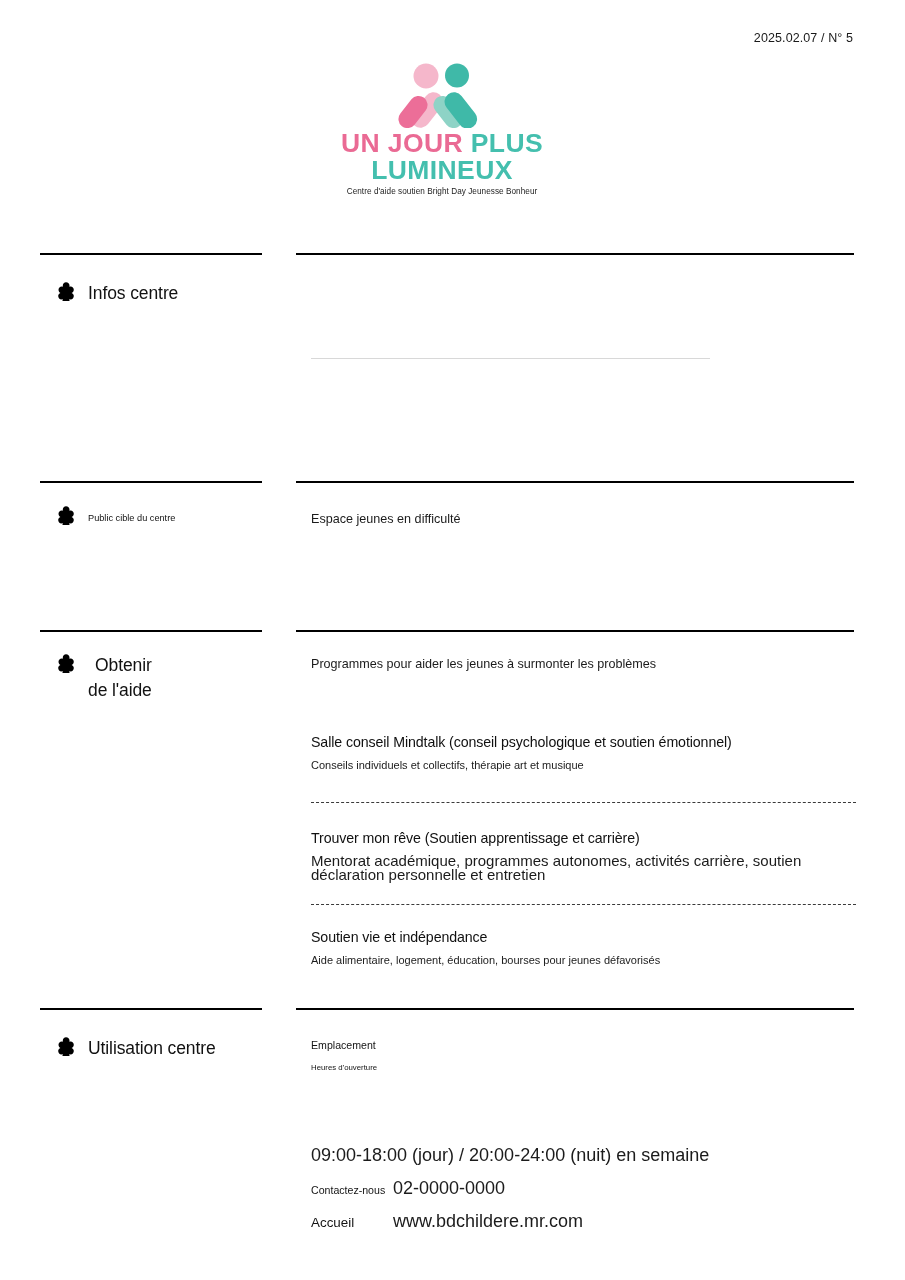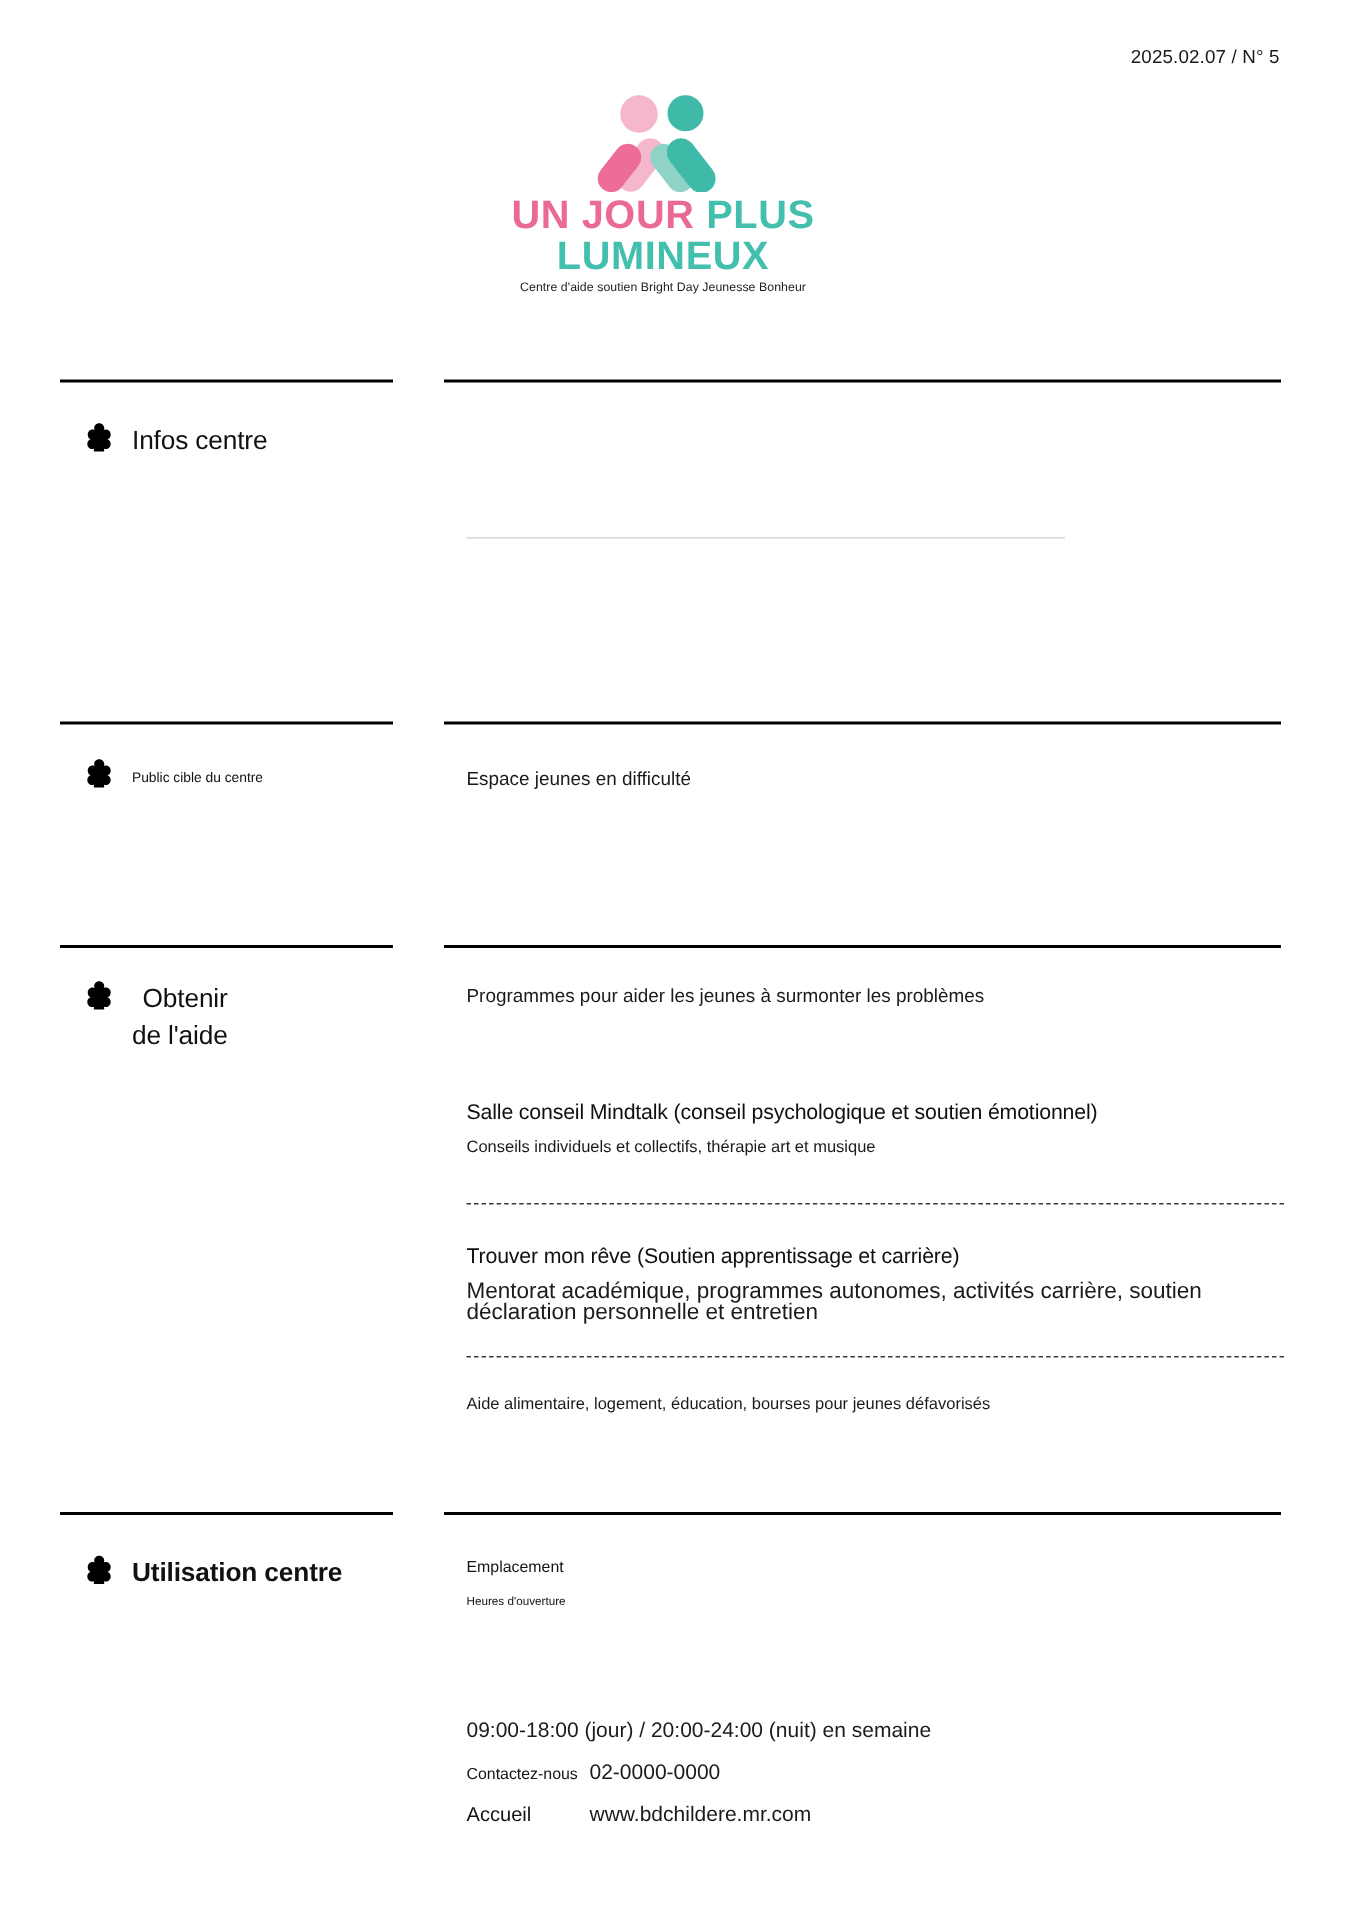--- a/index.html
+++ b/index.html
@@ -163,21 +163,21 @@
     flex: 0 0 82px;
     color: #141414;
   }
   .kv-val {
     color: #1b1b1b;
   }
   .k-md   { font-size: 10.6px; }
   .k-xs   { font-size: 7.8px; }
   .k-lg   { font-size: 13.4px; }
   .v-sm   { font-size: 11.6px; }
-  .v-md   { font-size: 14px; }
+  .v-md   { font-size: 18px; }
 </style>
 </head>
 <body>
 
 <div class="doc-meta">2025.02.07 / N° 5</div>
 
 <div class="logo-block">
   <svg class="logo-mark" viewBox="0 0 110 68">
 
     <circle cx="39" cy="16" r="12.5" fill="#f5b7cb"></circle>
@@ -267,30 +267,31 @@
     <div class="dashed" style="margin-top:28px;"></div>
 
     <div style="margin-top:25px;">
       <div class="svc-title">Trouver mon rêve (Soutien apprentissage et carrière)</div>
       <div class="svc-desc tiny">Mentorat académique, programmes autonomes, activités carrière, soutien déclaration personnelle et entretien</div>
     </div>
 
     <div class="dashed" style="margin-top:22px;"></div>
 
     <div style="margin-top:22px;">
+      <div class="svc-title">Soutien vie et indépendance</div>
       <div class="svc-desc">Aide alimentaire, logement, éducation, bourses pour jeunes défavorisés</div>
     </div>
   </div>
 </div>
 
 <div class="section" style="top:1008px;">
   <div class="rule-left"></div>
   <div class="rule-right"></div>
 
-  <div class="col-left" style="top:28px;font-weight:bold;">
+  <div class="col-left" style="top:28px;">
     <div class="head-row">
       <svg class="clover" viewBox="0 0 20 20">
         <path fill="#000" d="M10 1.2c2.1 0 3.5 1.5 3.5 3.2 0 .5-.1.9-.3 1.3.4-.2.9-.3 1.4-.3 1.8 0 3.2 1.5 3.2 3.4 0 1.5-.9 2.7-2.2 3.1 1.3.4 2.2 1.6 2.2 3.1 0 1.9-1.4 3.4-3.2 3.4-.5 0-1-.1-1.4-.3.2.4.3.8.3 1.3 0 .1 0 .1 0 .1-.1 1.6-1.5 3-3.5 3s-3.4-1.4-3.5-3c0-.5.1-1 .3-1.4-.4.2-.9.3-1.4.3-1.8 0-3.2-1.5-3.2-3.4 0-1.5.9-2.7 2.2-3.1C3.4 11.5 2.5 10.3 2.5 8.8c0-1.9 1.4-3.4 3.2-3.4.5 0 1 .1 1.4.3-.2-.4-.3-.8-.3-1.3C6.8 2.7 8.2 1.2 10 1.2z"></path>
       </svg>
       <div class="head-title">Utilisation centre</div>
     </div>
   </div>
 
   <div class="col-right" style="top:31px;">
     <div class="kv-row" style="margin-bottom:12px;">

